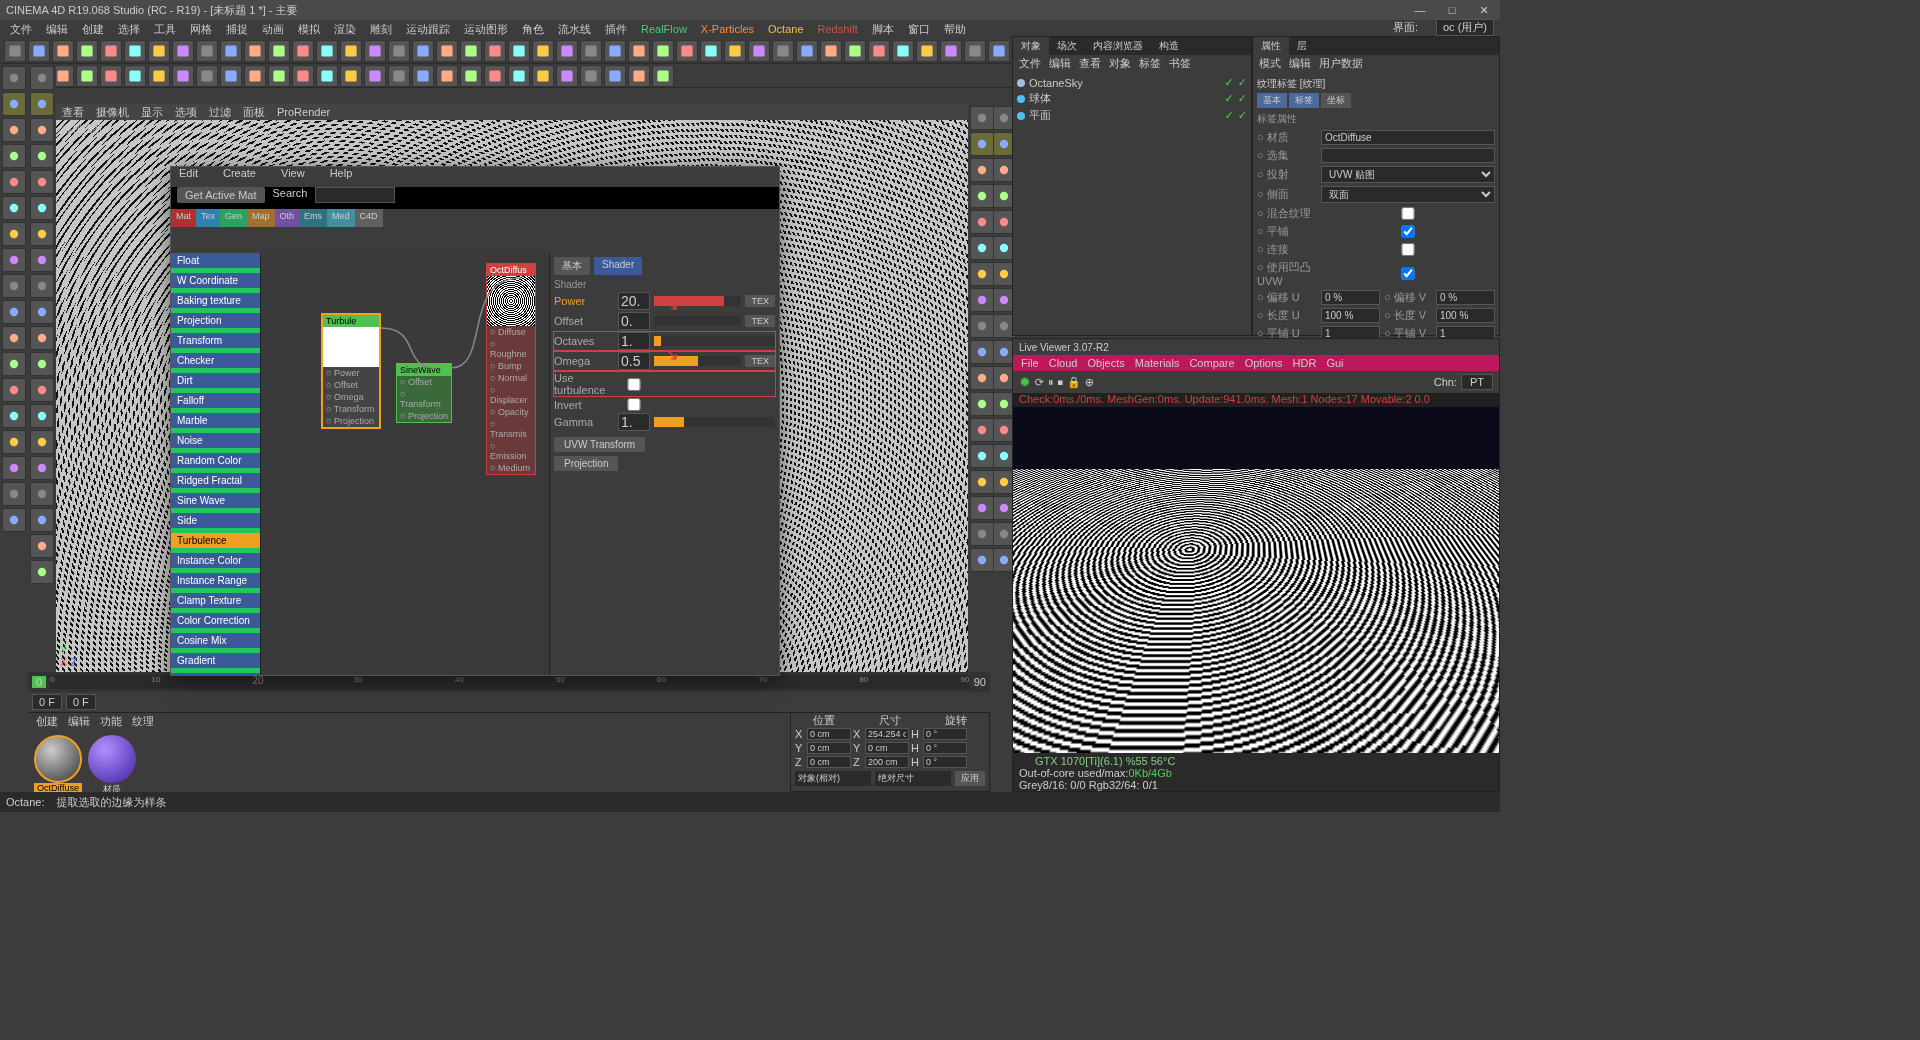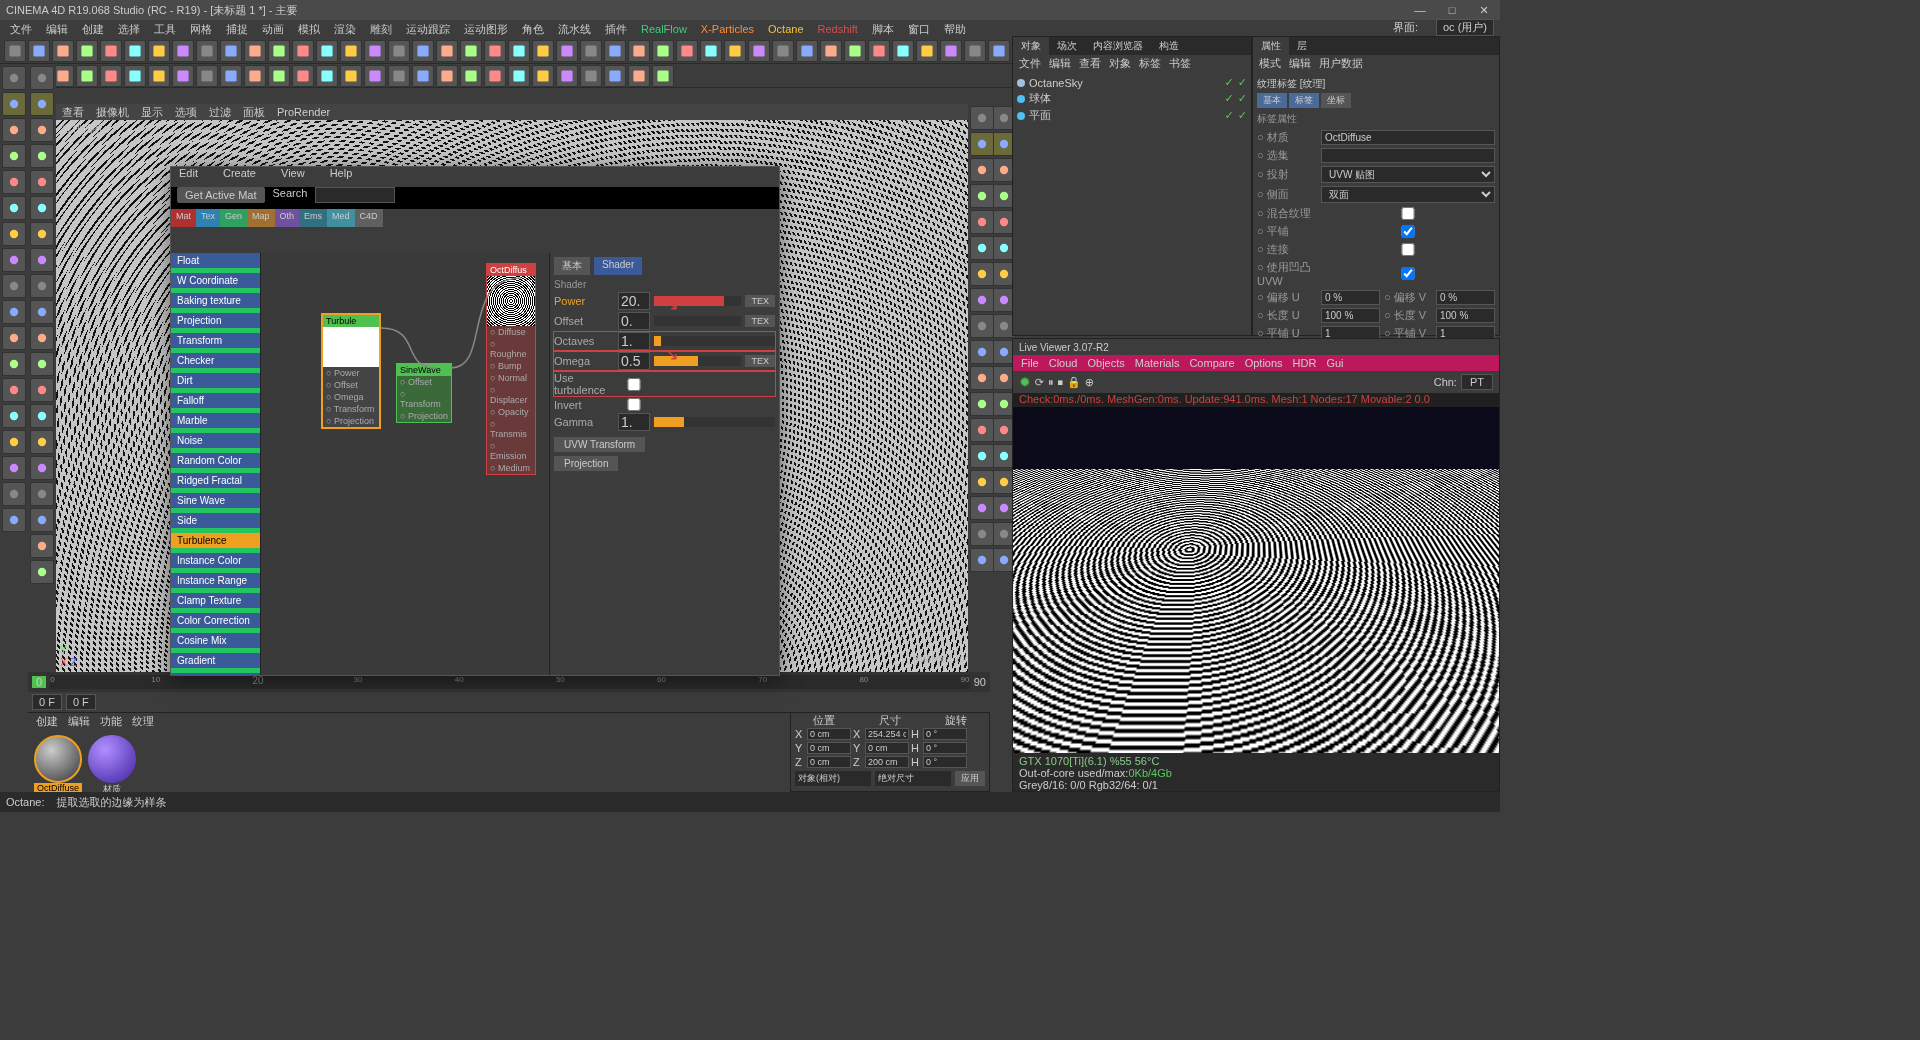--- a/index.html
+++ b/index.html
@@ -1262,21 +1262,21 @@
     <span>⊕</span>
     <div style="flex:1"></div>
     <span>Chn:</span>
     <span style="background:#2a2a2a;padding:1px 8px;border:1px solid #555">PT</span>
   </div>
   <div class="live-info"><span style="color:#d04040">Check:0ms./0ms. MeshGen:0ms. Update:941.0ms. Mesh:1 Nodes:17 Movable:2  0.0</span></div>
   <div class="live-view">
     <div style="position:absolute;inset:0;background:repeating-radial-gradient(circle at 40% 40%,#fff 0 2px,#000 2px 4px);transform:perspective(400px) rotateX(50deg) scale(1.5);transform-origin:center"></div>
   </div>
   <div class="live-stats" id="livestats">
-      <div style="color: rgb(136, 204, 136);">GTX 1070[Ti](6.1)                   %55    56°C</div>
+      <div style="color: rgb(136, 204, 136); margin-left: 16px;">GTX 1070[Ti](6.1)                   %55    56°C</div>
       <div>Out-of-core used/max:<span style="color:#5c5">0Kb/4Gb</span></div>
       <div>Grey8/16: 0/0           Rgb32/64: 0/1</div>
       <div>Used/free/total vram: 285Mb/6.006Gb/8Gb</div>
       <div>Rendering: 100%   Ms/sec 0.0   Time: 剩余:秒/已过:分钟:秒 Spp/maxspp: 128/128    Tri: 0/3k    Mesh: 2    Hair: 0</div>
     </div>
 </div>
 
 <div class="statusbar">
   <span>Octane:</span>
   <span>提取选取的边缘为样条</span>

